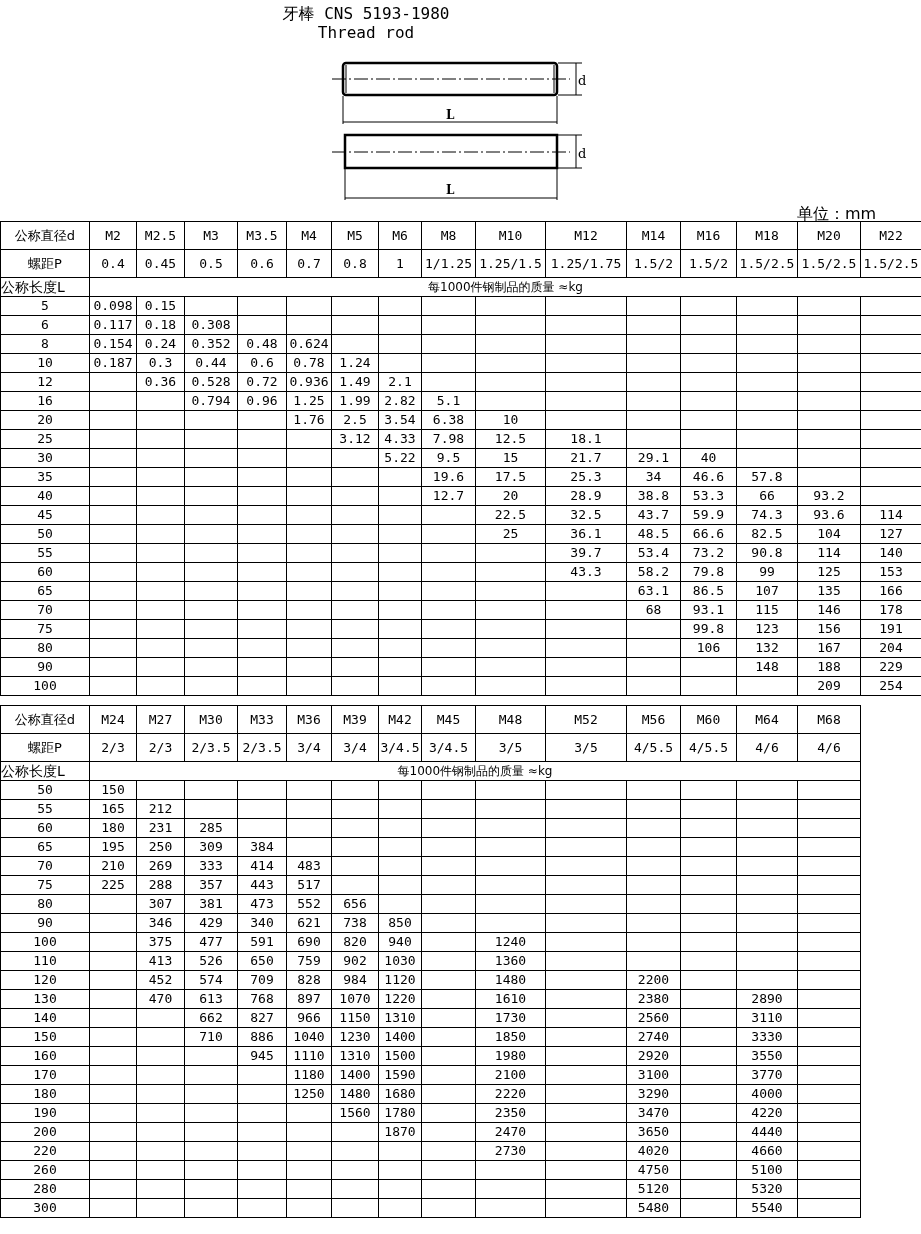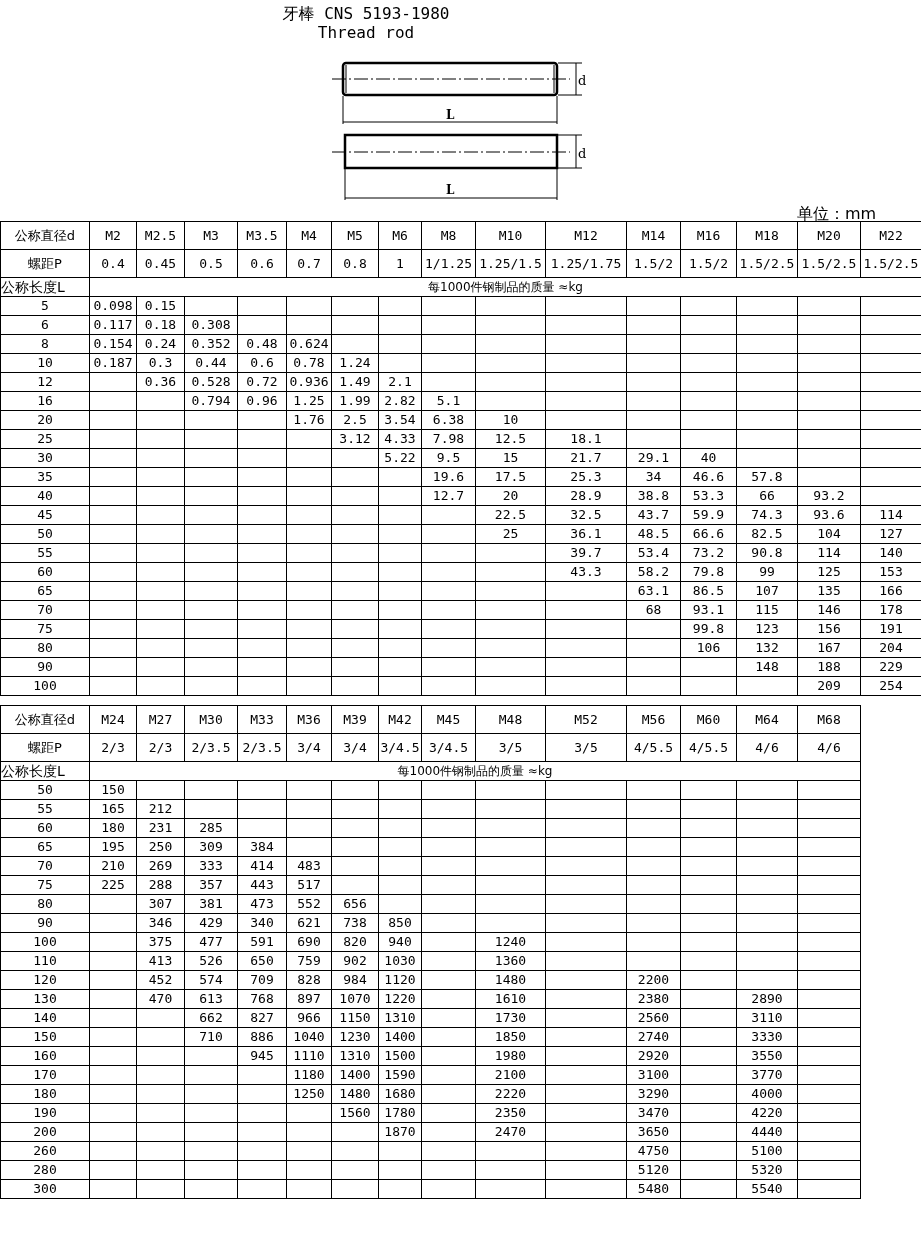--- a/index.html
+++ b/index.html
@@ -872,20 +872,37 @@
         <td class="num">1870</td>
         <td class="num"></td>
         <td class="num">2470</td>
         <td class="num"></td>
         <td class="num">3650</td>
         <td class="num"></td>
         <td class="num">4440</td>
         <td class="num"></td>
       </tr>
       <tr>
+        <td>220</td>
+        <td class="num"></td>
+        <td class="num"></td>
+        <td class="num"></td>
+        <td class="num"></td>
+        <td class="num"></td>
+        <td class="num"></td>
+        <td class="num"></td>
+        <td class="num"></td>
+        <td class="num">2730</td>
+        <td class="num"></td>
+        <td class="num">4020</td>
+        <td class="num"></td>
+        <td class="num">4660</td>
+        <td class="num"></td>
+      </tr>
+      <tr>
         <td>260</td>
         <td class="num"></td>
         <td class="num"></td>
         <td class="num"></td>
         <td class="num"></td>
         <td class="num"></td>
         <td class="num"></td>
         <td class="num"></td>
         <td class="num"></td>
         <td class="num"></td>

